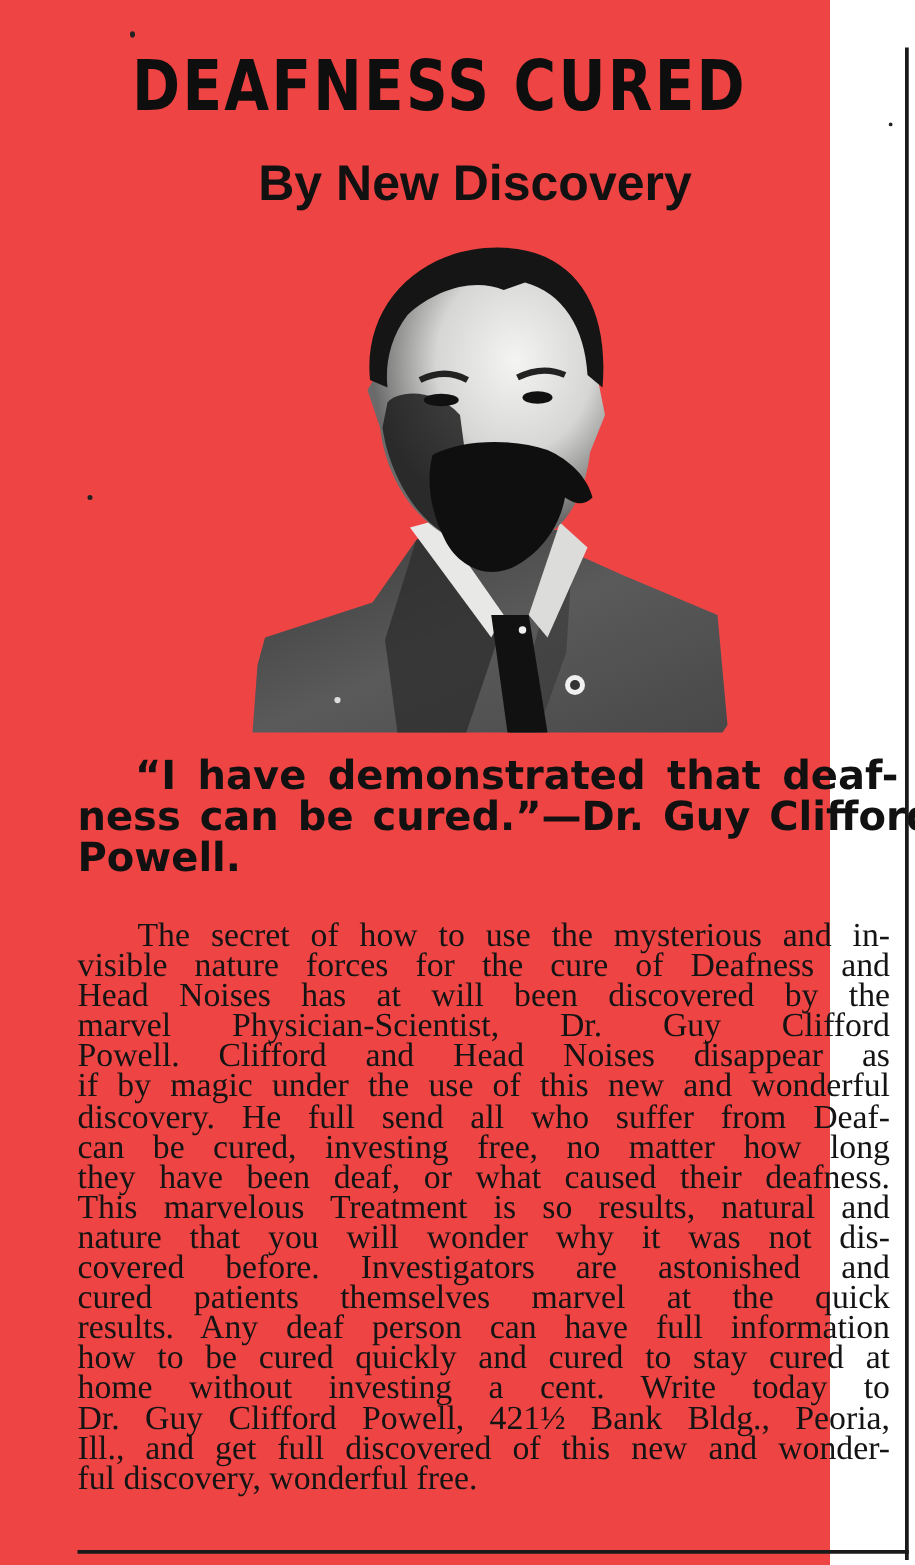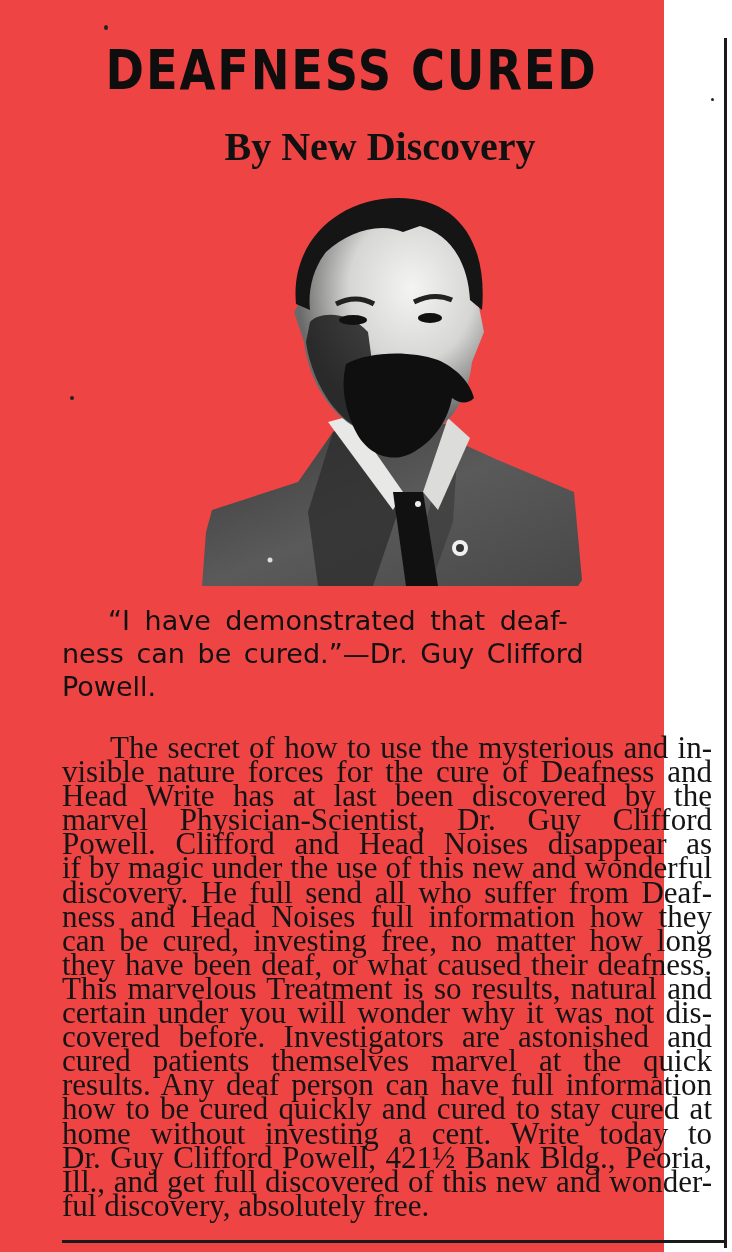--- a/index.html
+++ b/index.html
@@ -58,58 +58,58 @@
       transform-origin: left top;
       white-space: nowrap;
       color: #0e0e0e;
     }
     .subhead {
       position: absolute;
       left: 60px;
       top: 122px;
       width: 640px;
       text-align: center;
-      font-family: Liberation Serif, serif;
+      font-family: Liberation Sans, sans-serif;
       font-weight: bold;
       font-size: 40px;
       line-height: 50px;
       color: #111;
     }
     .portrait {
       position: absolute;
       left: 198px;
       top: 192px;
       width: 386px;
       height: 400px;
     }
     .quote {
       position: absolute;
       left: 62px;
       top: 604px;
       width: 648px;
       font-family: "DejaVu Sans", sans-serif;
-      font-weight: normal;
-      font-size: 27px;
+      font-weight: bold;
+      font-size: 32px;
       line-height: 33px;
       text-align: justify;
       color: #111;
     }
     .quote .line {
       display: block;
       white-space: nowrap;
     }
     .quote .l1 { padding-left: 46px; word-spacing: 6px; }
     .quote .l2 { word-spacing: 4px; }
     .body-text {
       position: absolute;
       left: 62px;
       top: 736px;
       width: 650px;
       font-family: "Liberation Serif", "DejaVu Serif", serif;
-      font-size: 31px;
+      font-size: 27px;
       line-height: 24.1px;
       color: #141414;
     }
     .body-text .line {
       display: block;
       white-space: nowrap;
       text-align-last: justify;
       text-align: justify;
       height: 24.1px;
     }
@@ -176,35 +176,34 @@
 
   <div class="quote">
     <span class="line l1">“I have demonstrated that deaf-</span>
     <span class="line l2">ness can be cured.”—Dr. Guy Clifford</span>
     <span class="line">Powell.</span>
   </div>
 
   <div class="body-text">
     <span class="line first">The secret of how to use the mysterious and in-</span>
     <span class="line">visible nature forces for the cure of Deafness and</span>
-    <span class="line">Head Write has at last been discovered by the</span>
+    <span class="line">Head Noises has at will been discovered by the</span>
     <span class="line">marvel Physician-Scientist, Dr. Guy Clifford</span>
     <span class="line">Powell. Clifford and Head Noises disappear as</span>
     <span class="line">if by magic under the use of this new and wonderful</span>
     <span class="line">discovery. He full send all who suffer from Deaf-</span>
-    <span class="line">ness and Head Noises full information how they</span>
     <span class="line">can be cured, investing free, no matter how long</span>
     <span class="line">they have been deaf, or what caused their deafness.</span>
     <span class="line">This marvelous Treatment is so results, natural and</span>
-    <span class="line">certain under you will wonder why it was not dis-</span>
+    <span class="line">nature that you will wonder why it was not dis-</span>
     <span class="line">covered before. Investigators are astonished and</span>
     <span class="line">cured patients themselves marvel at the quick</span>
     <span class="line">results. Any deaf person can have full information</span>
     <span class="line">how to be cured quickly and cured to stay cured at</span>
     <span class="line">home without investing a cent. Write today to</span>
     <span class="line">Dr. Guy Clifford Powell, 421½ Bank Bldg., Peoria,</span>
     <span class="line">Ill., and get full discovered of this new and wonder-</span>
-    <span class="line last">ful discovery, absolutely free.</span>
+    <span class="line last">ful discovery, wonderful free.</span>
   </div>
 
   <div class="right-rule"></div>
   <div class="bottom-rule"></div>
 </div>
 
 </body></html>

